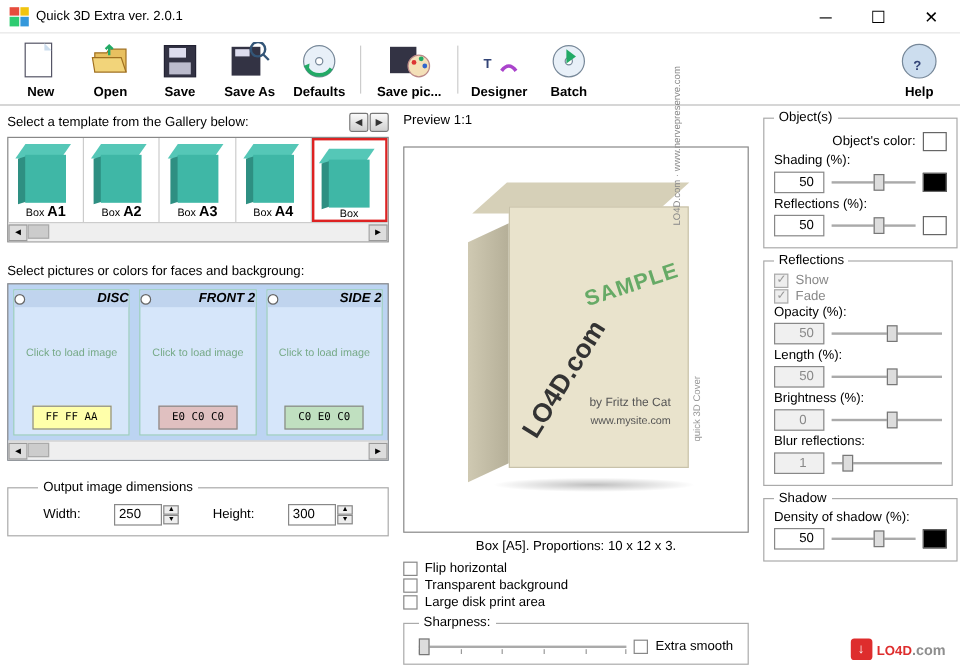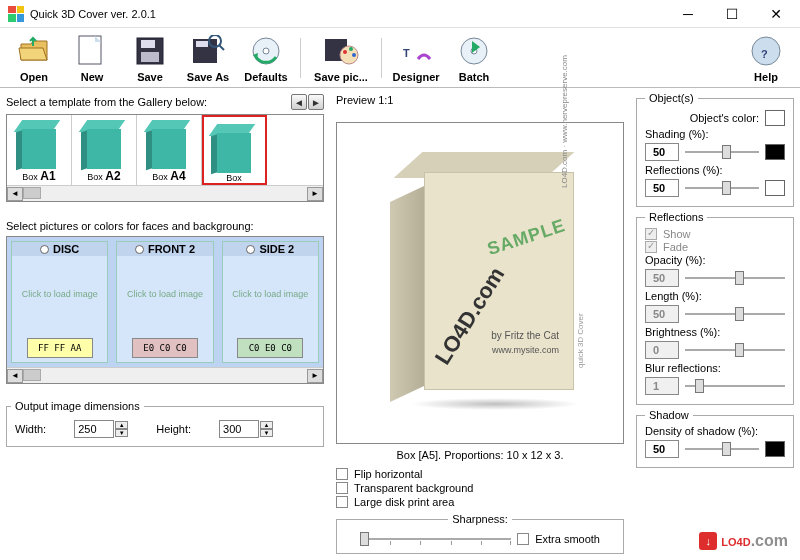--- a/index.html
+++ b/index.html
@@ -42,26 +42,26 @@
 .thumb .cap { font-size: 9px; white-space: nowrap; text-align:center; }
 .thumb .cap b { font-weight: bold; font-size: 12px; }
 .hscroll { height: 16px; border-top: 1px solid #ccc; background: #f0f0f0; display: flex; align-items: center; }
 .hscroll .hbtn { width: 16px; height: 14px; background:#ddd; border:1px solid #999; display:flex;align-items:center;justify-content:center;font-size:8px; }
 .hscroll .htrack { flex:1; height:14px; background:#efefef; position:relative; }
 .hscroll .hthumb { position:absolute; left:0; top:0; height:12px; width:18px; background:#ccc; border:1px solid #aaa; }
 
 .faces { border: 1px solid #888; background: #bcd4f2; height: 148px; display:flex; flex-direction:column; }
 .faces .row { flex:1; display:flex; overflow:hidden; }
 .facecell { width: 100px; margin:4px; background:#d6e6fa; border:1px solid #9cb; display:flex; flex-direction:column; align-items:center; }
-.facecell .fhdr { width:100%; background:#c0d4ee; font-size:10px; font-weight:bold; text-align:center; padding:1px 0; display:flex; align-items:center; justify-content:center; gap:4px; }
+.facecell .fhdr { width:100%; background:#c0d4ee; font-size:10px; font-weight:bold; text-align:center; padding:1px 0; display:flex; align-items:center; justify-content:space-between; gap:4px;font-style:italic; }
 .facecell .farea { flex:1; display:flex; align-items:center; justify-content:center; color:#7a8; font-size:9px; text-align:right; line-height:1.1; }
 .facecell .fcolor { width:66px; height:20px; margin:4px; border:1px solid #888; font-size:9px; display:flex; align-items:center; justify-content:center; font-family:monospace; }
 .radio { width:9px;height:9px;border:1px solid #666;border-radius:50%;background:#fff;display:inline-block; }
 
-fieldset { border: 1px solid #aaa; padding: 6px 4px; }
+fieldset { border: 1px solid #aaa; padding: 6px 25px; }
 legend { padding: 0 4px; }
 .dims { display:flex; gap:28px; align-items:center; padding: 2px 4px; }
 .spin { display:inline-flex; align-items:center; }
 .spin input { width:40px; height:18px; border:1px solid #888; padding:0 3px; background:#fff; }
 .spin .spbtns { display:flex; flex-direction:column; margin-left:1px; }
 .spin .spbtns div { width:13px; height:8px; border:1px solid #888; background:#eee; font-size:6px; line-height:6px; text-align:center; }
 
 
 .pvhdr { text-align:left; margin-bottom:16px; }
 .preview { flex:1; border:1px solid #888; background:#fff; display:flex; align-items:center; justify-content:center; min-height:280px; position:relative; }
@@ -73,81 +73,81 @@
 .bp-front .stamp { position:absolute; right:6px; top:54px; transform:rotate(-18deg); color:#6a6; font-weight:bold; font-size:18px; letter-spacing:1px; }
 .bp-front .by { position:absolute; right:14px; bottom:48px; font-size:10px; color:#555; }
 .bp-front .url { position:absolute; right:14px; bottom:34px; font-size:9px; color:#555; }
 .bp-sideurl { position:absolute; left:180px; top:30px; font-size:8px; color:#888; transform:rotate(-90deg); transform-origin:left top; white-space:nowrap; }
 .bp-sideurl2 { position:absolute; left:196px; top:210px; font-size:8px; color:#999; transform:rotate(-90deg); transform-origin:left top; white-space:nowrap; }
 .bp-shadow { position:absolute; left:30px; bottom:-2px; width:170px; height:12px; background:radial-gradient(ellipse at center, rgba(0,0,0,.25), transparent 70%); }
 
 .pvcap { text-align:center; margin:5px 0 6px; }
 .chk { display:flex; align-items:center; gap:6px; margin:1px 0; }
 .chk .box { width:12px;height:12px;border:1px solid #888;background:#fff; }
-.sharp fieldset{padding:4px 23px;text-align:center;}
+.sharp fieldset{padding:4px 12px;}
 .sliderrow { display:flex; align-items:center; gap:6px; }
 .slider { flex:1; height:20px; position:relative; }
 .slider .track { position:absolute; left:0; right:0; top:9px; height:2px; background:#aaa; }
 .slider .tick { position:absolute; top:12px; width:1px; height:4px; background:#999; }
 .slider .knob { position:absolute; top:3px; width:9px; height:14px; background:#ddd; border:1px solid #777; }
 
 
 .rightcol fieldset { margin-bottom: 2px; padding: 4px 8px 6px; }
 .proprow { display:flex; align-items:center; gap:6px; margin:2px 0; }
 .proprow .lbl { white-space:nowrap; }
-.valbox { width:34px; height:18px; border:1px solid #888; background:#fff; padding:0 7px; display:flex; align-items:center;font-weight:bold; }
+.valbox { width:34px; height:18px; border:1px solid #888; background:#fff; padding:0 20px; display:flex; align-items:center; }
 .valbox.dis { background:#f0f0f0; color:#888; }
 .swatch { width:20px; height:16px; border:1px solid #666; }
 .rightcol .slider { flex:1; min-width:70px; }
 .graychk .box { background:#eee; border-color:#aaa; position:relative; }
 .graychk .box::after { content:'✓'; position:absolute; left:1px; top:-2px; font-size:10px; color:#999; }
 
 
 .watermark { position:absolute; right:12px; bottom:10px; display:flex; align-items:center; gap:4px; opacity:.95; }
 .watermark .wicon { width:18px;height:18px;background:#d22;border-radius:3px;display:flex;align-items:center;justify-content:center;color:#fff;font-size:11px;font-weight:bold; }
 .watermark .wtext { font-size:15px; font-weight:bold; color:#111; }
-.watermark .wtext .red{ color:#d22; } .watermark .wtext .grey{ color:#888; font-size:16px; }
+.watermark .wtext .red{ color:#d22; } .watermark .wtext .grey{ color:#888; font-size:12px; }
 </style>
 </head>
 <body>
 
 <div class="titlebar">
   <div class="appicon">
       <span></span>
       <span></span>
       <span></span>
       <span></span>
     </div>
-  <div class="title">Quick 3D Cover ver. 2.0.1</div>
+  <div class="title">Quick 3D Extra ver. 2.0.1</div>
   <div class="winbtns">
     <div>─</div>
     <div>☐</div>
     <div>✕</div>
   </div>
 </div>
 
 <div class="toolbar">
   <div class="tbtn">
     <div class="ticon">
+        <svg width="30" height="34">
+          <rect x="2" y="2" width="22" height="28" fill="#fff" stroke="#556"></rect>
+          <polygon points="18,2 24,8 18,8" fill="#cde"></polygon>
+        </svg>
+      </div>
+    <div class="tlabel">New</div>
+  </div>
+  <div class="tbtn">
+    <div class="ticon">
         <svg width="34" height="30">
           <polygon points="4,8 14,8 16,5 30,5 30,24 4,24" fill="#e8c060" stroke="#a07020"></polygon>
           <polygon points="2,12 26,12 30,24 4,24" fill="#f2d47a" stroke="#a07020"></polygon>
           <path d="M16 10 L16 2 M13 5 L16 2 L19 5" stroke="#2a6" fill="none" stroke-width="2"></path>
         </svg>
       </div>
     <div class="tlabel">Open</div>
-  </div>
-  <div class="tbtn">
-    <div class="ticon">
-        <svg width="30" height="34">
-          <rect x="2" y="2" width="22" height="28" fill="#fff" stroke="#556"></rect>
-          <polygon points="18,2 24,8 18,8" fill="#cde"></polygon>
-        </svg>
-      </div>
-    <div class="tlabel">New</div>
   </div>
   <div class="tbtn">
     <div class="ticon">
         <svg width="30" height="30">
           <rect x="2" y="2" width="26" height="26" fill="#334" stroke="#223"></rect>
           <rect x="6" y="4" width="14" height="8" fill="#dde"></rect>
           <rect x="6" y="16" width="18" height="10" fill="#bbc"></rect>
         </svg>
       </div>
     <div class="tlabel">Save</div>
@@ -239,20 +239,28 @@
             </div>
             <div class="cap">Box <b>A1</b></div>
           </div>
         <div class="thumb">
             <div class="boxshape">
               <div class="btop"></div>
               <div class="bside"></div>
               <div class="bfront"></div>
             </div>
             <div class="cap">Box <b>A2</b></div>
+          </div>
+        <div class="thumb">
+            <div class="boxshape">
+              <div class="btop"></div>
+              <div class="bside"></div>
+              <div class="bfront"></div>
+            </div>
+            <div class="cap">Box <b>A3</b></div>
           </div>
         <div class="thumb">
             <div class="boxshape">
               <div class="btop"></div>
               <div class="bside"></div>
               <div class="bfront"></div>
             </div>
             <div class="cap">Box <b>A4</b></div>
           </div>
         <div class="thumb sel">

